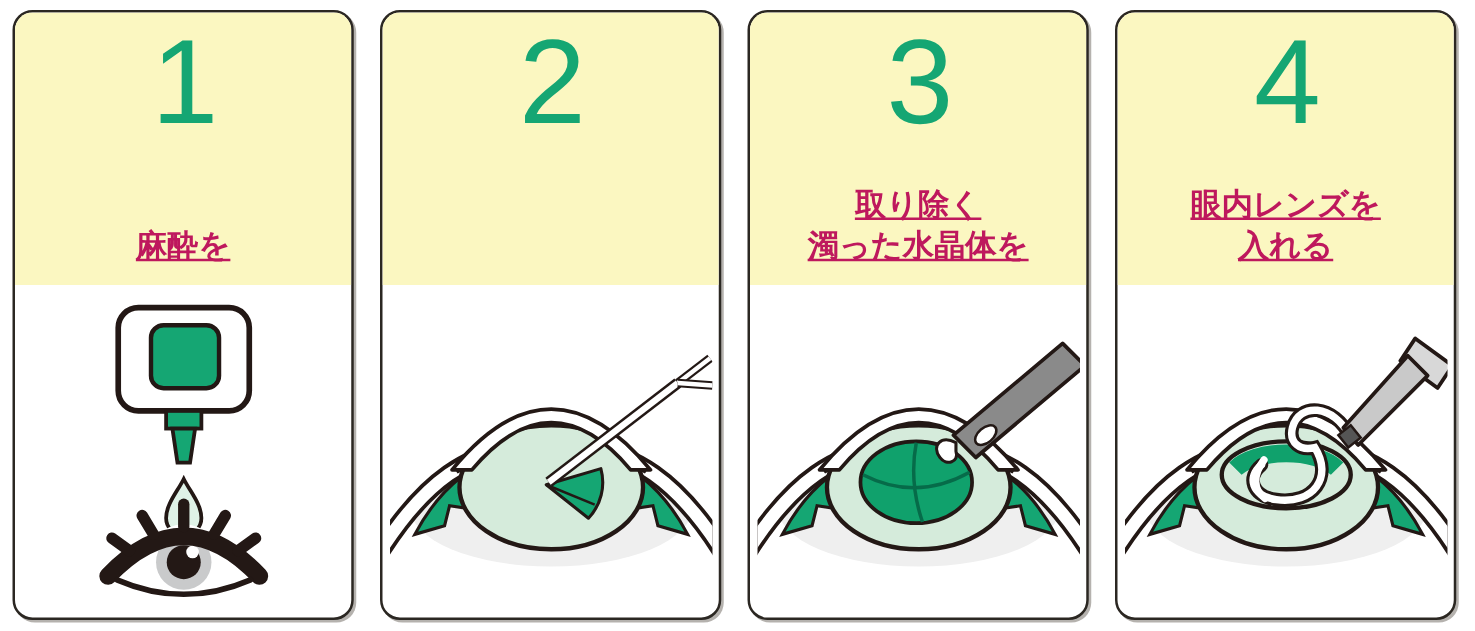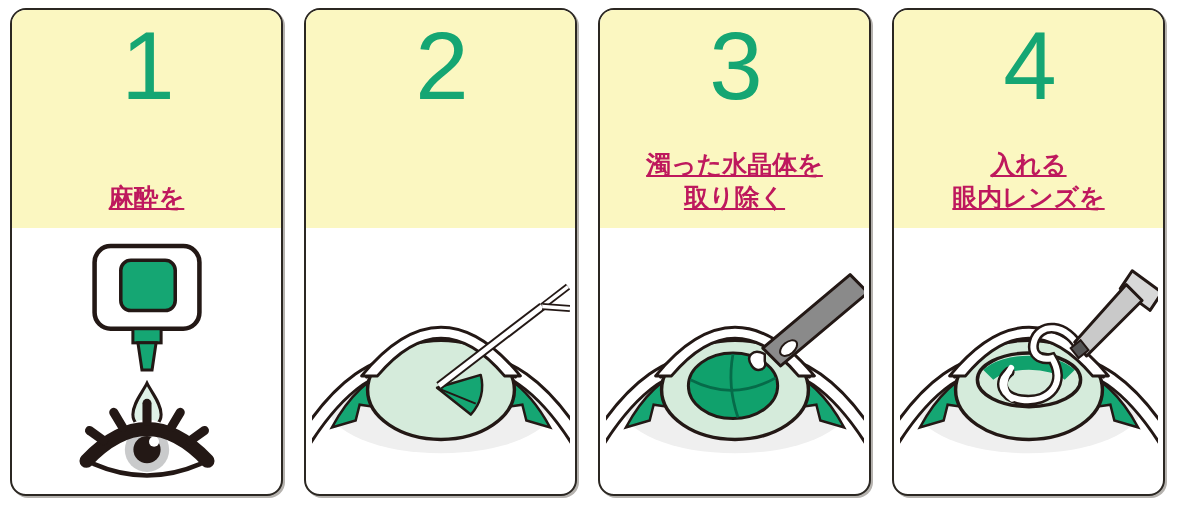--- a/index.html
+++ b/index.html
@@ -136,22 +136,22 @@
           <path d="M232,42 L260,44" fill="none" stroke="#ffffff" stroke-width="3.5"></path>
         </g>
       </svg>
     </div>
   </div>
 
   <div class="step-card">
     <div class="card-header">
       <div class="step-number">3</div>
       <div class="step-title">
+        <div>取り除く</div>
         <div>濁った水晶体を</div>
-        <div>取り除く</div>
       </div>
     </div>
     <div class="card-body">
       <svg width="258" height="195" viewBox="0 0 260 195">
         <ellipse cx="130" cy="142" rx="114" ry="48" fill="#EFEFEF"></ellipse>
         <g>
           <path d="M-8,178 C30,118 64,100 106,92" fill="none" stroke="#231815" stroke-width="16"></path>
           <path d="M-8,178 C30,118 64,100 106,92" fill="none" stroke="#ffffff" stroke-width="10"></path>
           <path d="M268,178 C230,118 196,100 154,92" fill="none" stroke="#231815" stroke-width="16"></path>
           <path d="M268,178 C230,118 196,100 154,92" fill="none" stroke="#ffffff" stroke-width="10"></path>
@@ -174,22 +174,22 @@
           <path d="M160,90 C148,84 140,92 147,102 C152,109 163,106 160,97 Z" fill="#ffffff" stroke="#231815" stroke-width="2.5" stroke-linejoin="round"></path>
         </g>
       </svg>
     </div>
   </div>
 
   <div class="step-card">
     <div class="card-header">
       <div class="step-number">4</div>
       <div class="step-title">
+        <div>眼内レンズを</div>
         <div>入れる</div>
-        <div>眼内レンズを</div>
       </div>
     </div>
     <div class="card-body">
       <svg width="258" height="195" viewBox="0 0 260 195">
         <ellipse cx="130" cy="142" rx="114" ry="48" fill="#EFEFEF"></ellipse>
         <g>
           <path d="M-8,178 C30,118 64,100 106,92" fill="none" stroke="#231815" stroke-width="16"></path>
           <path d="M-8,178 C30,118 64,100 106,92" fill="none" stroke="#ffffff" stroke-width="10"></path>
           <path d="M268,178 C230,118 196,100 154,92" fill="none" stroke="#231815" stroke-width="16"></path>
           <path d="M268,178 C230,118 196,100 154,92" fill="none" stroke="#ffffff" stroke-width="10"></path>

